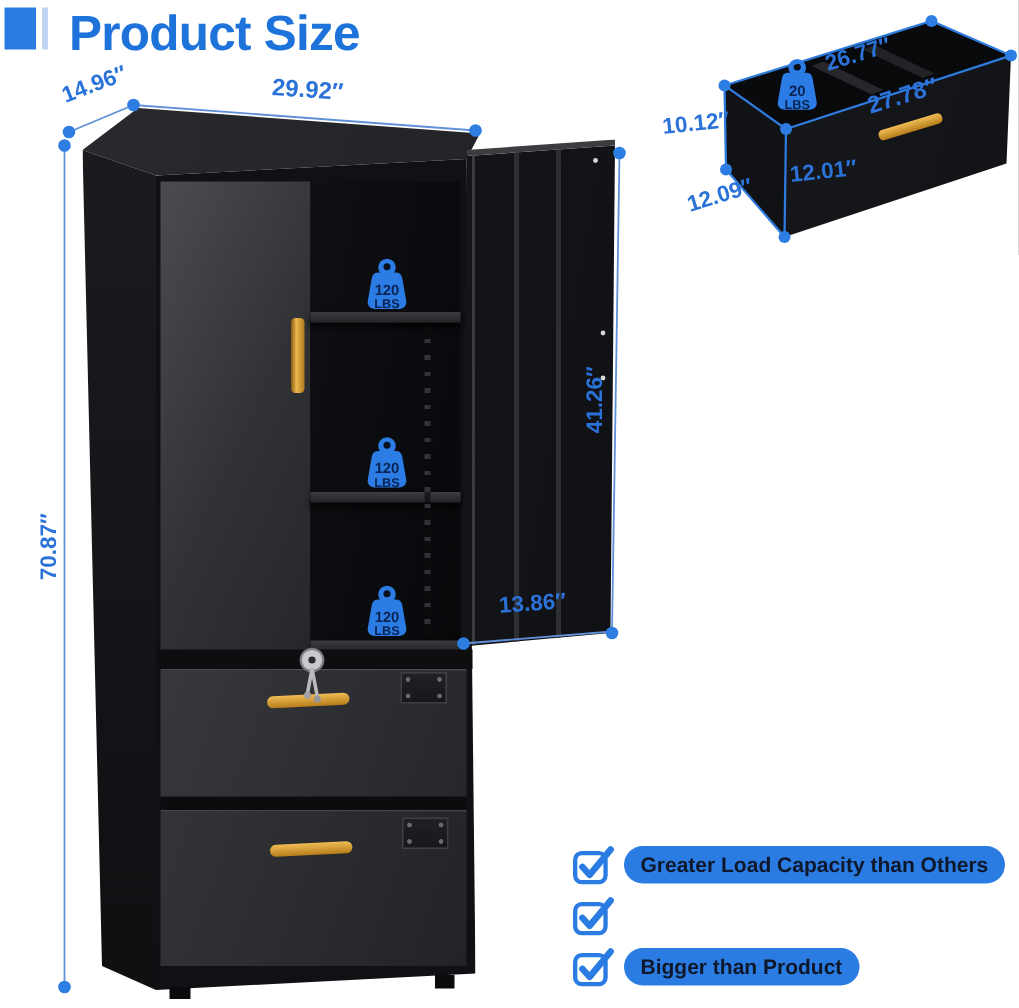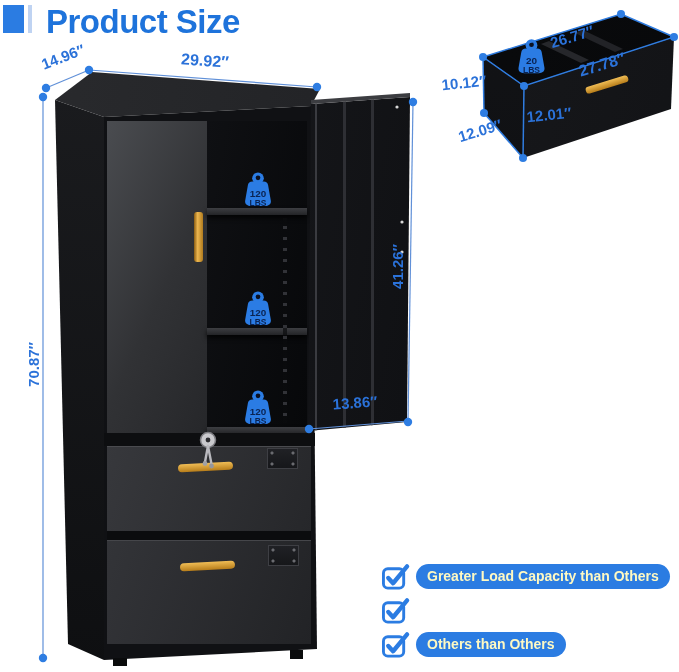--- a/index.html
+++ b/index.html
@@ -68,21 +68,21 @@
   .dim{position:absolute;font-weight:bold;color:#2b72d9;font-size:15px;text-align:center;
        white-space:nowrap;}
   .overlay{position:absolute;left:0;top:0;pointer-events:none;}
   
   .kbell{position:absolute;}
   .kbell text{font-family:"Liberation Sans",sans-serif;font-weight:bold;fill:#0a2352;}
   
   .features{position:absolute;left:382px;top:563px;display:flex;flex-direction:column;gap:7px;}
   .feature-row{display:flex;align-items:center;gap:7px;height:27px;}
   .feature-row svg{overflow:visible;}
-  .pill{background:#2b7ce2;color:#fef9c3;font-weight:bold;font-size:14px;border-radius:14px;
+  .pill{background:#2b7ce2;color:#0f172a;font-weight:bold;font-size:14px;border-radius:14px;
         padding:4px 11px;line-height:1.2;white-space:nowrap;}
 </style>
 </head>
 <body>
 
 <div class="scene">
 
   <div class="hdr-square"></div>
   <div class="hdr-bar"></div>
   <div class="hdr-title">Product Size</div>
@@ -218,17 +218,17 @@
       <svg width="27" height="27" viewBox="0 0 28 28">
         <rect x="1.5" y="6" width="21" height="20" rx="4.5" fill="#fff" stroke="#2b7ce2" stroke-width="3"></rect>
         <path d="M6.5 15.5 L11.5 21 L26 3.5" stroke="#2b7ce2" stroke-width="4.5" fill="none" stroke-linecap="round" stroke-linejoin="round"></path>
       </svg>
     </div>
     <div class="feature-row">
       <svg width="27" height="27" viewBox="0 0 28 28">
         <rect x="1.5" y="6" width="21" height="20" rx="4.5" fill="#fff" stroke="#2b7ce2" stroke-width="3"></rect>
         <path d="M6.5 15.5 L11.5 21 L26 3.5" stroke="#2b7ce2" stroke-width="4.5" fill="none" stroke-linecap="round" stroke-linejoin="round"></path>
       </svg>
-      <span class="pill">Others than Others</span>
+      <span class="pill">Bigger than Product</span>
     </div>
   </div>
 
 </div>
 
 </body></html>

